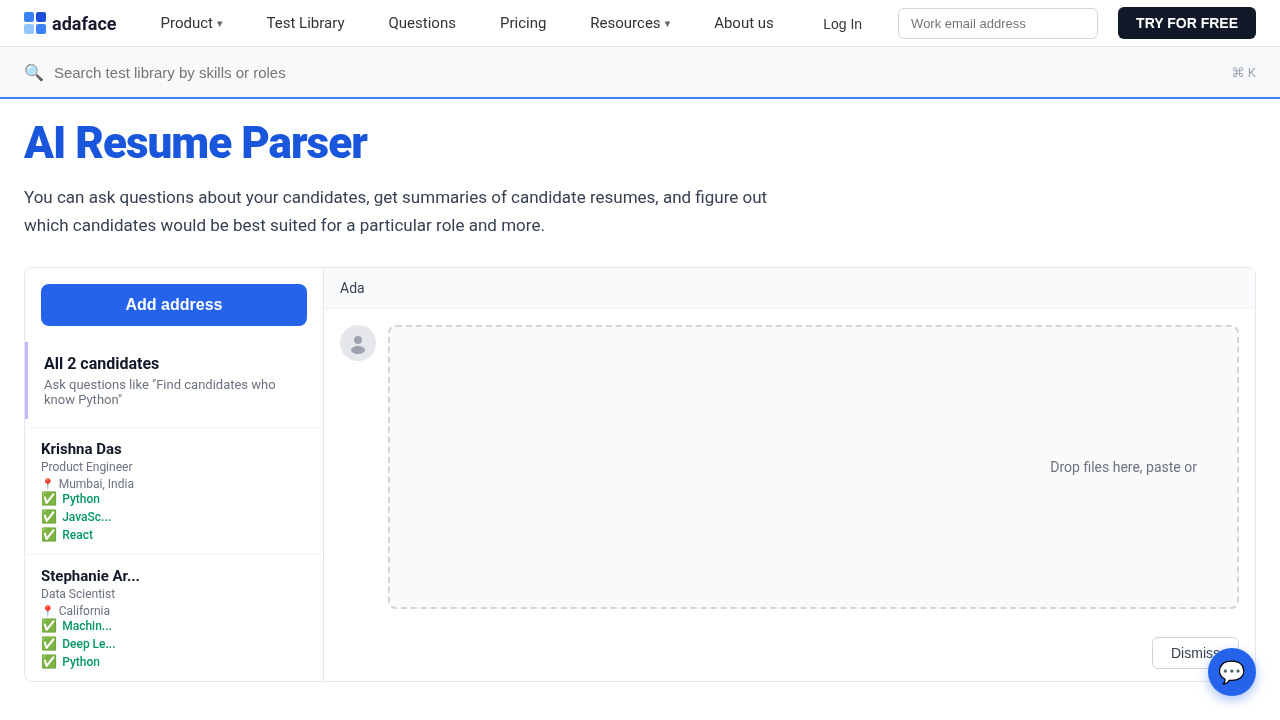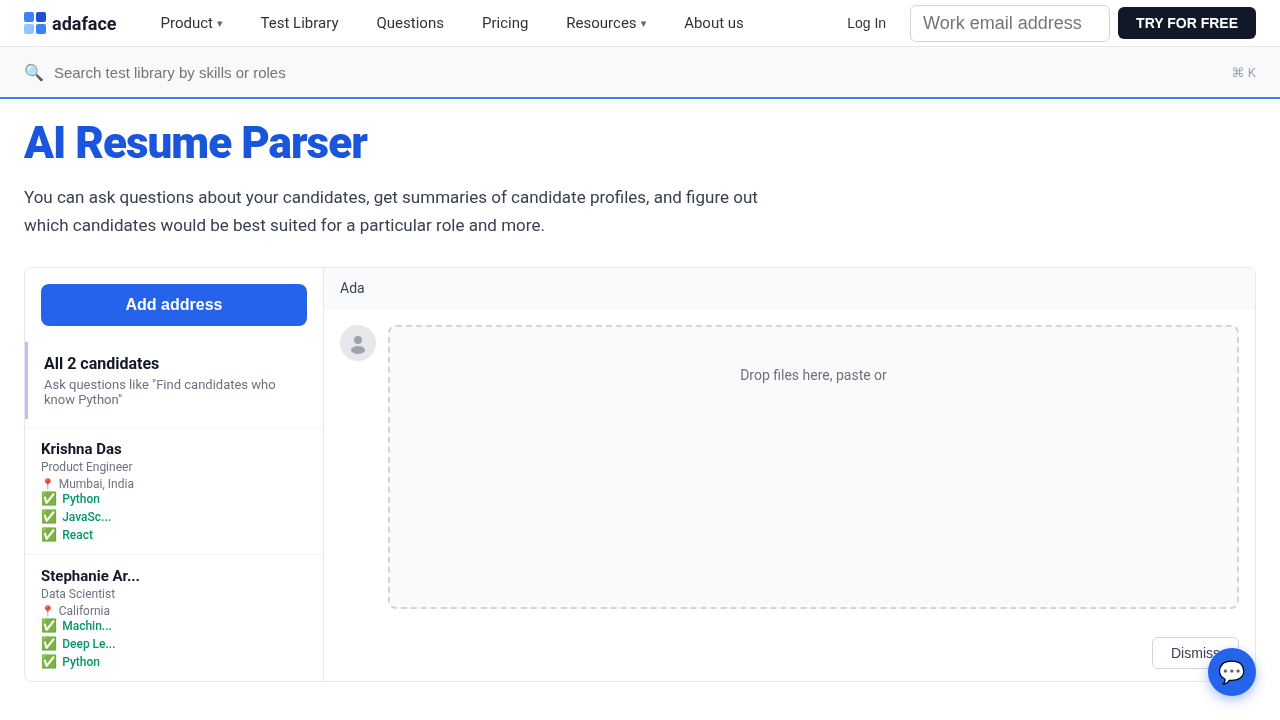--- a/index.html
+++ b/index.html
@@ -6,34 +6,34 @@
     body { font-family: -apple-system, BlinkMacSystemFont, 'Segoe UI', Roboto, sans-serif; background: #fff; width: 1280px; height: 720px; overflow: hidden; }
 
     
     .navbar {
       display: flex; align-items: center; padding: 0 24px; height: 47px;
       background: #fff; border-bottom: 1px solid #e5e7eb; position: relative; z-index: 100;
     }
     .logo { display: flex; align-items: center; gap: 6px; margin-right: 32px; cursor: pointer; }
     .logo-icon { width: 22px; height: 22px; }
     .logo-text { font-size: 18px; font-weight: 700; color: #1a1a2e; }
-    .nav-items { display: flex; align-items: center; gap: 14px; flex: 1; }
+    .nav-items { display: flex; align-items: center; gap: 20px; flex: 1; }
     .nav-item {
       display: flex; align-items: center; gap: 4px; padding: 6px 12px;
       font-size: 15px; color: #333; cursor: pointer; border-radius: 6px;
       white-space: nowrap;
     }
     .nav-chevron { font-size: 11px; color: #666; }
-    .nav-actions { display: flex; align-items: center; gap: 8px; }
+    .nav-actions { display: flex; align-items: flex-end; gap: 20px; }
     .btn-login {
       padding: 7px 16px; font-size: 14px; color: #333;
       background: transparent; border: none; cursor: pointer; border-radius: 6px;
     }
     .email-input {
-      padding: 7px 12px; font-size: 18px; border: 1px solid #d1d5db;
+      padding: 7px 12px; font-size: 13px; border: 1px solid #d1d5db;
       border-radius: 6px; width: 200px; outline: none; color: #999;
     }
     .btn-try {
       padding: 8px 18px; font-size: 14px; font-weight: 600;
       background: #111827; color: #fff; border: none; border-radius: 6px; cursor: pointer;
     }
 
     
     .search-bar {
       display: flex; align-items: center; padding: 0 24px; height: 52px;
@@ -103,21 +103,21 @@
     }
     .chat-body { flex: 1; padding: 16px; display: flex; gap: 12px; }
     .avatar-bot {
       width: 36px; height: 36px; border-radius: 50%; background: #e5e7eb;
       display: flex; align-items: center; justify-content: center; font-size: 20px; flex-shrink: 0;
     }
 
     
     .upload-area {
       flex: 1; border: 2px dashed #d1d5db; border-radius: 8px;
-      display: flex; flex-direction: column; align-items: center; justify-content: flex-start;
+      display: flex; align-items: center; justify-content: flex-end;
       gap: 12px; padding: 40px; background: #fafafa; min-height: 280px;
     }
     .upload-text { font-size: 14px; color: #6b7280; }
     .btn-select-docs {
       padding: 10px 24px; font-size: 15px; font-weight: 600;
       background: #2563eb; color: #fff; border: none; border-radius: 8px; cursor: pointer;
     }
 
     
     .chat-footer { padding: 12px 16px; display: flex; justify-content: flex-end; }
@@ -181,21 +181,21 @@
 <div class="search-bar">
   <span class="search-icon-wrap">🔍</span>
   <input class="search-input-field" placeholder="Search test library by skills or roles" style="">
   <div class="search-shortcut">
     <span>⌘ K</span>
   </div>
 </div>
 
 <div class="main-content">
   <h1 class="hero-title">AI Resume Parser</h1>
-  <p class="hero-desc">You can ask questions about your candidates, get summaries of candidate profiles, and figure out which candidates would be best suited for a particular role and more.</p>
+  <p class="hero-desc">You can ask questions about your candidates, get summaries of candidate resumes, and figure out which candidates would be best suited for a particular role and more.</p>
 
   <div class="bottom-panel">
 
     <div class="candidates-sidebar">
       <button class="add-resumes-btn">Add address</button>
 
       <div class="all-candidates">
         <div class="all-candidates-title">All 2 candidates</div>
         <div class="all-candidates-desc">Ask questions like "Find candidates who know Python"</div>
       </div>

